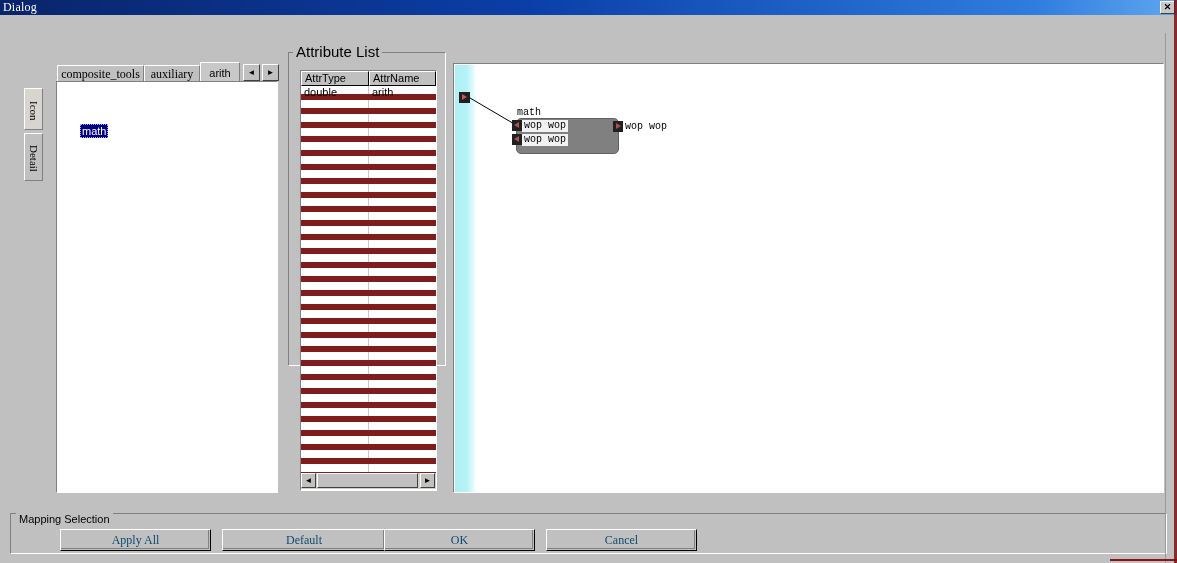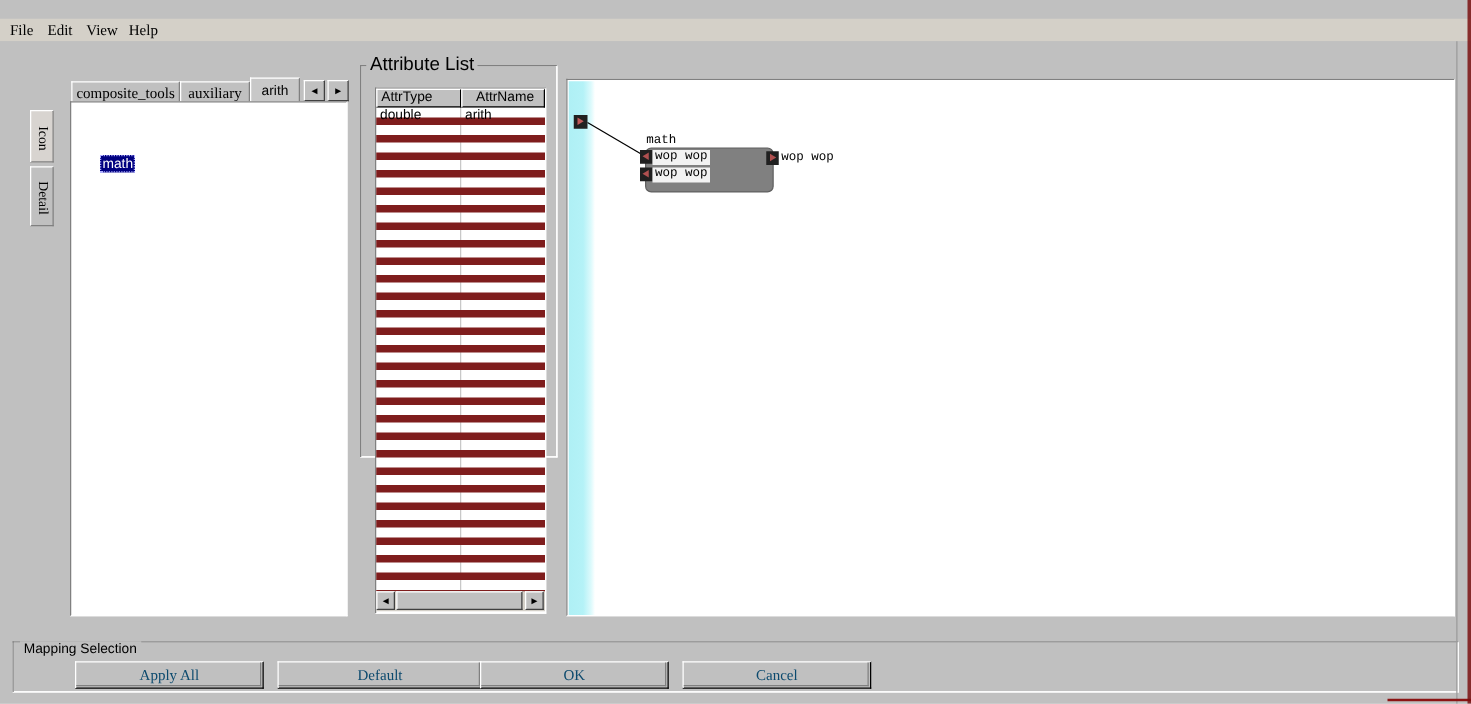--- a/index.html
+++ b/index.html
@@ -472,27 +472,25 @@
     width: 3px; height: 563px;
     background: #7a1010;
     opacity: 0.85;
   }
 </style>
 </head>
 <body>
 
 <div id="app">
 
-
-  <div id="menubar">
-      <div class="menu-item" style="left: 4px;">File</div>
-      <div class="menu-item" style="left: 34px;">Edit</div>
-      <div class="menu-item" style="left: 65px;">View</div>
-      <div class="menu-item" style="left: 99px;">Help</div>
-    </div>
+  <div id="titlebar">
+    <span id="title-text">Dialog</span>
+    <div id="close-btn">✕</div>
+  </div>
+
 
   <div id="body-bg"></div>
 
   <div id="side-tabs">
       <div class="vtab selected" style="left: 24px; top: 88px; height: 42px;">
         <div class="vtab-inner">Icon</div>
       </div>
       <div class="vtab" style="left: 24px; top: 133px; height: 48px;">
         <div class="vtab-inner">Detail</div>
       </div>
@@ -509,21 +507,21 @@
   <div id="list-panel">
     <div id="list-item-math">math</div>
   </div>
 
   <div id="attr-group"></div>
   <div id="attr-group-label">Attribute List</div>
 
   <div id="attr-table">
     <div class="attr-col-sep"></div>
     <div class="attr-head" style="left:0; width:68px;">AttrType</div>
-    <div class="attr-head" style="left:68px; width:67px;text-align:center;">AttrName</div>
+    <div class="attr-head" style="left:68px; width:67px;">AttrName</div>
     <div id="attr-rows">
         <div class="attr-row" style="top: 15px;">
           <div class="attr-cell" style="left: 0px; width: 68px;">double</div>
           <div class="attr-cell" style="left: 68px; width: 67px;">arith</div>
         </div>
         <div class="attr-row" style="top: 29px;"></div>
         <div class="attr-row" style="top: 43px;"></div>
         <div class="attr-row" style="top: 57px;"></div>
         <div class="attr-row" style="top: 71px;"></div>
         <div class="attr-row" style="top: 85px;"></div>

